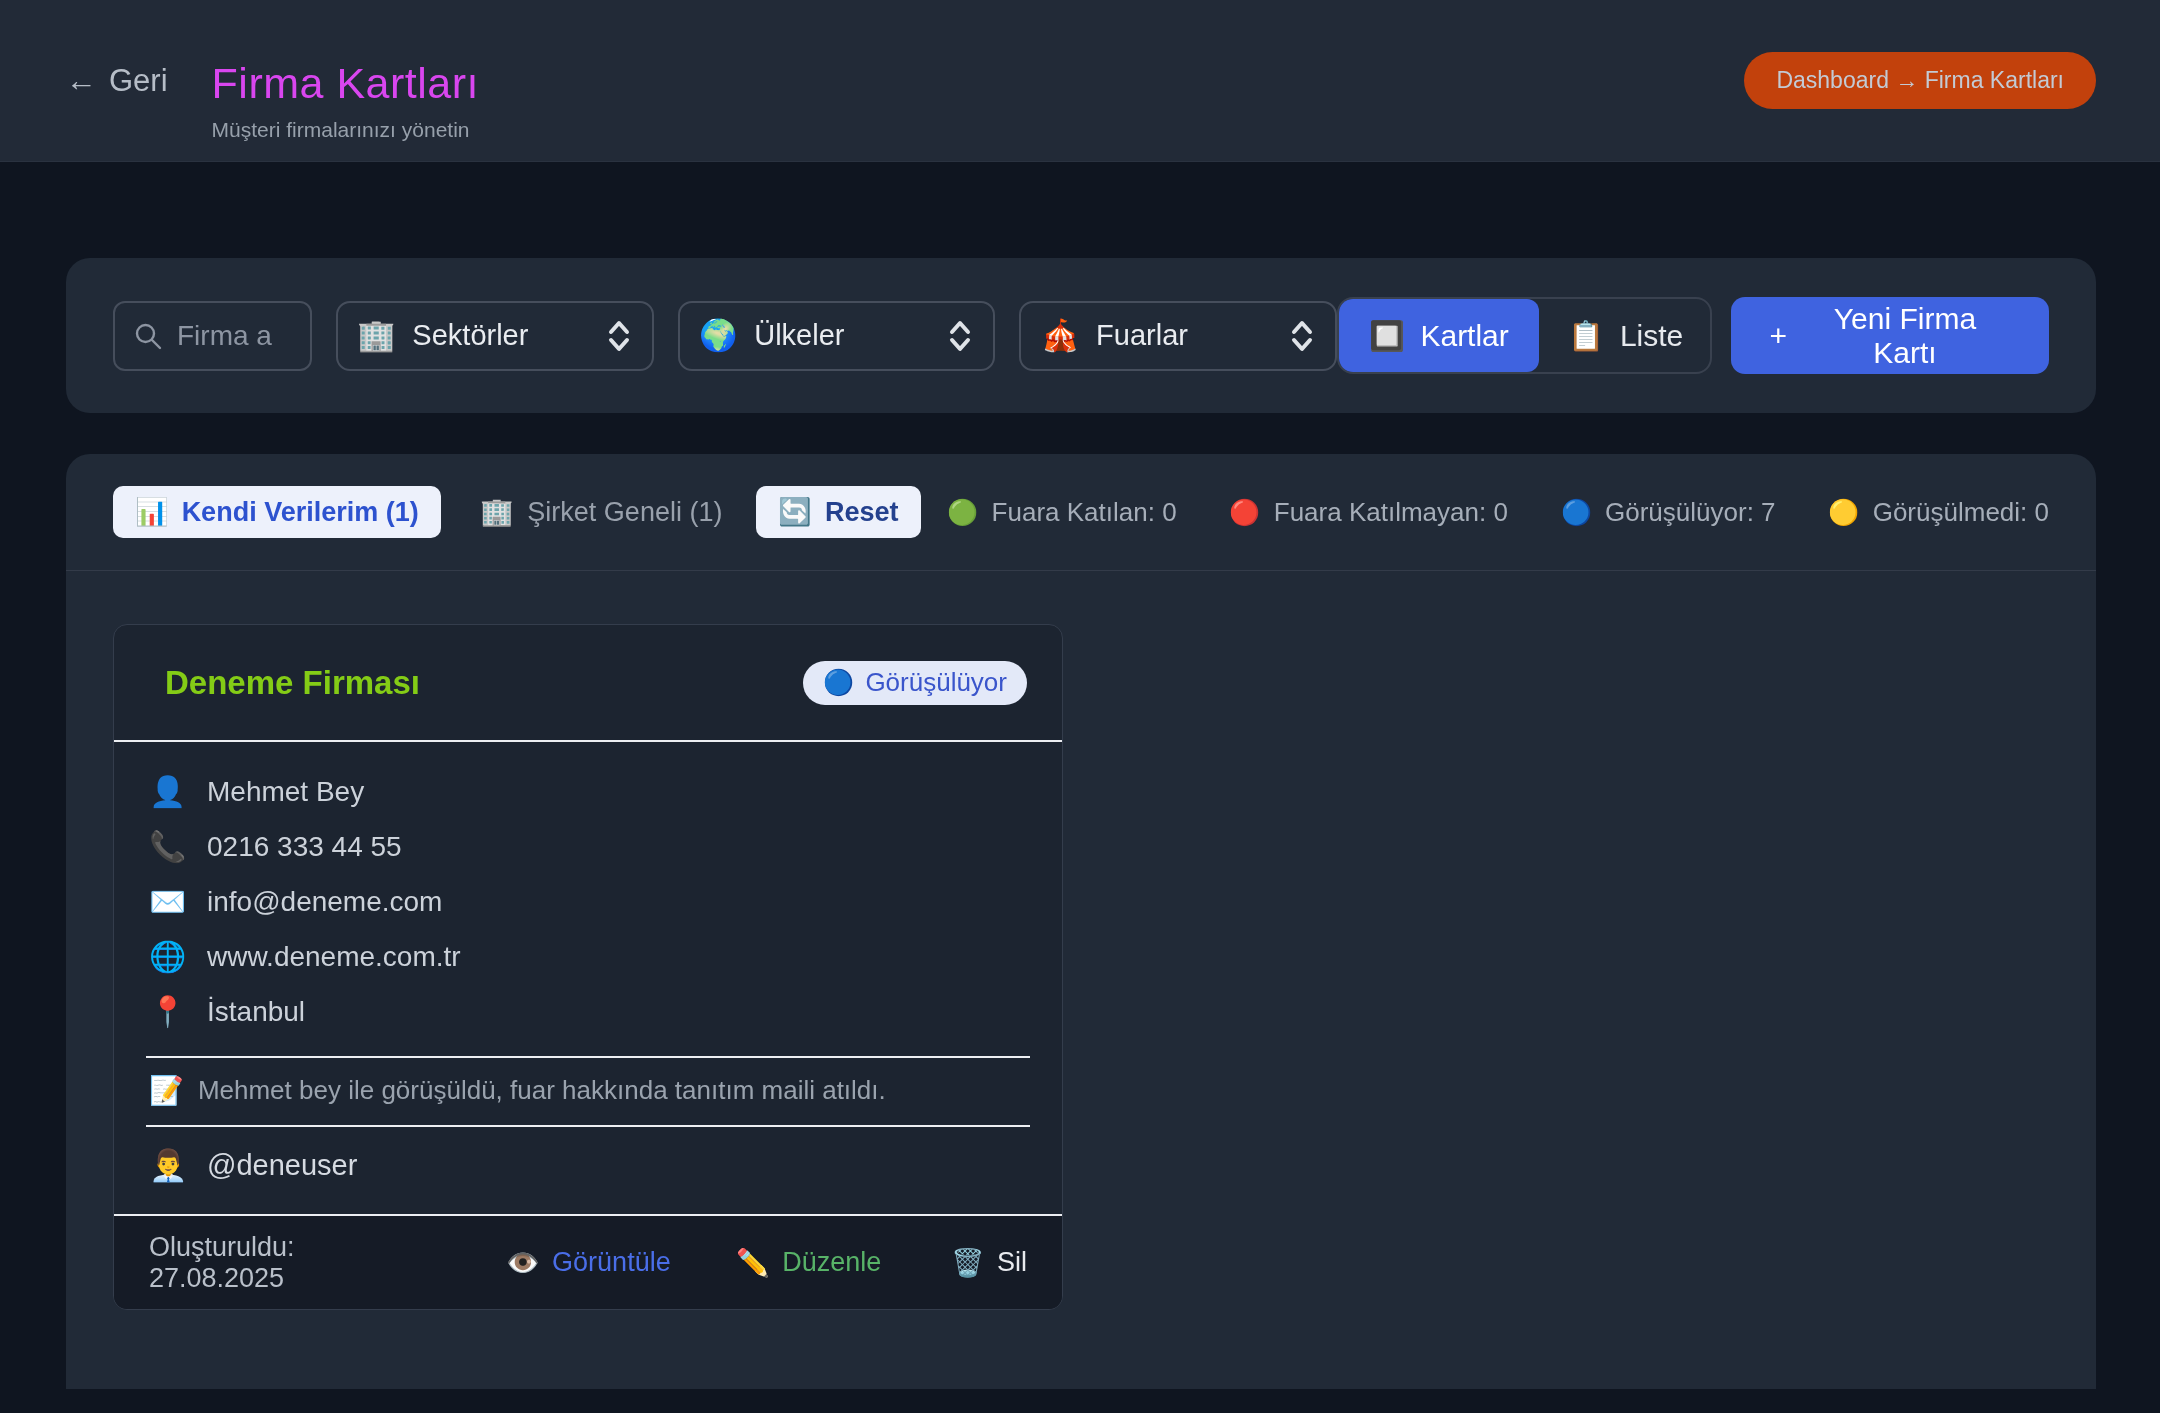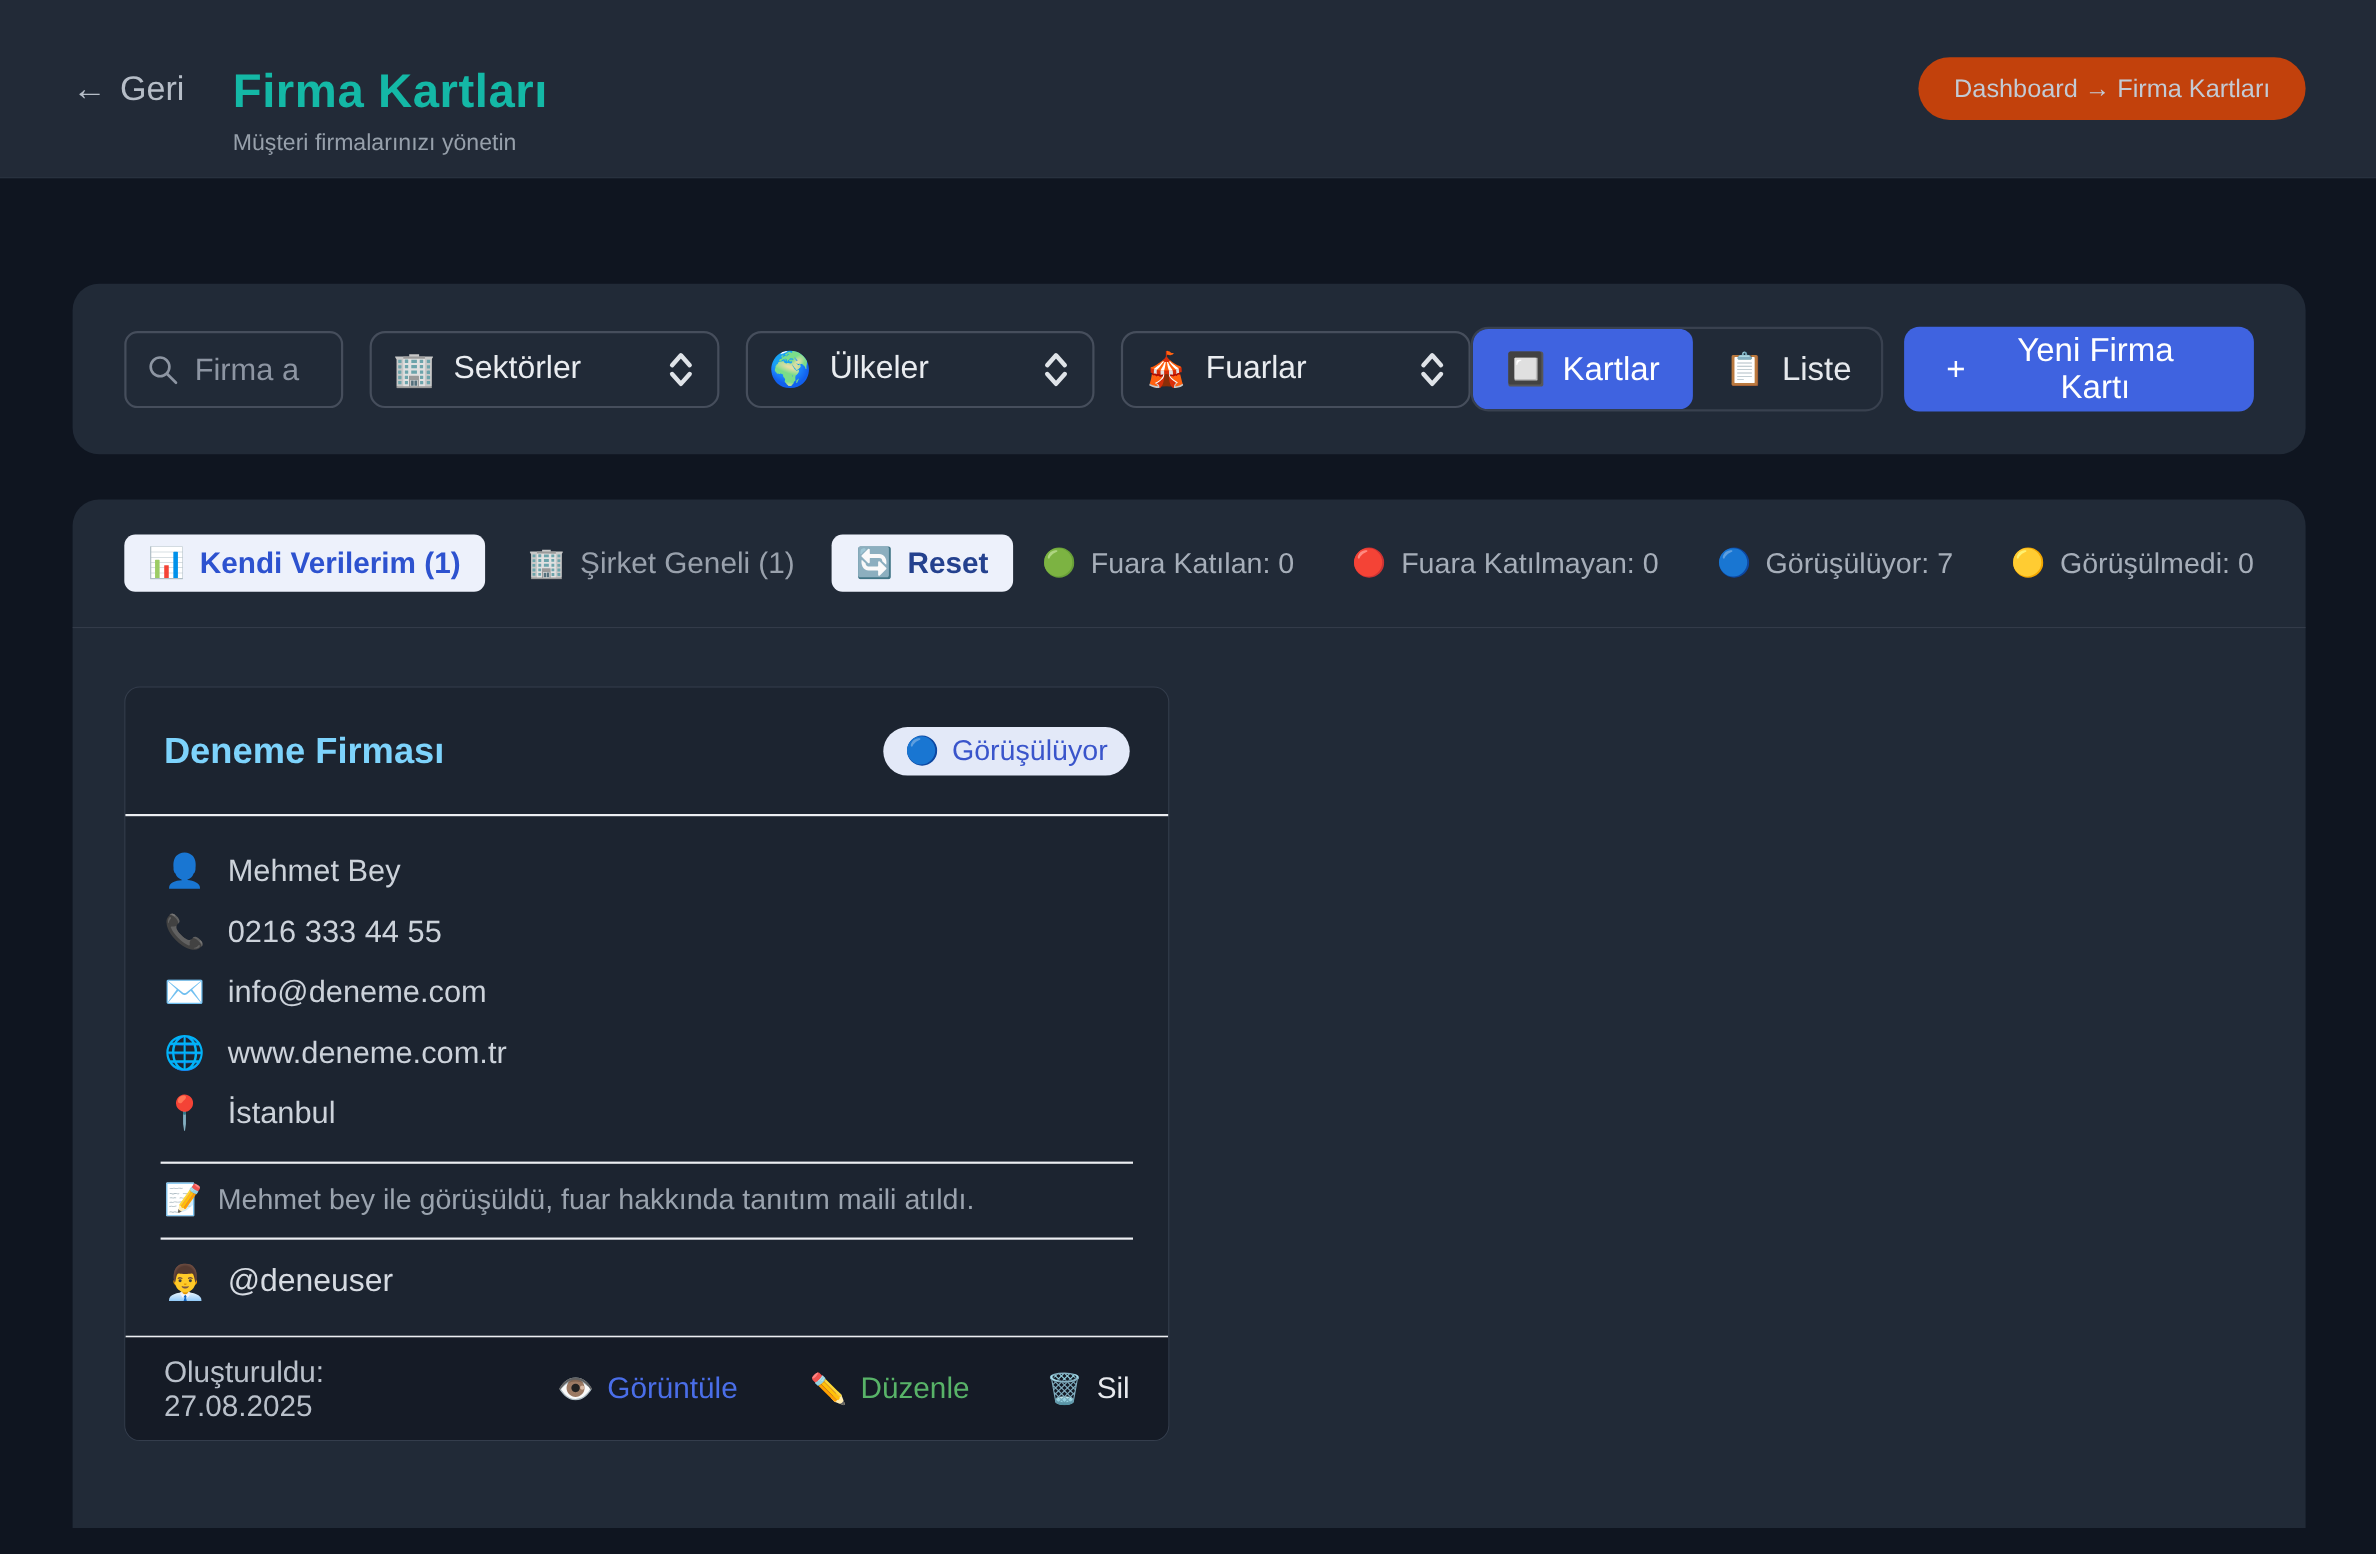--- a/index.html
+++ b/index.html
@@ -9,21 +9,21 @@
     background:#0f1520; font-family:"Liberation Sans", sans-serif;
     color:#e8eaee;
   }
   
   .app-header {
     height:162px; background:#222a37; border-bottom:1px solid #2a3240;
     display:flex; align-items:center; padding:0 64px 0 66px;
   }
   .back-link { display:flex; align-items:center; gap:12px; font-size:31px;
     color:#b6bdc7; margin-right:44px; cursor:pointer; }
-  .title-block h1 { font-size:43px; font-weight:700; color:#14b8a6; letter-spacing:.5px;margin-top:40px; }
+  .title-block h1 { font-size:43px; font-weight:400; color:#d946ef; letter-spacing:.5px;margin-top:40px; }
   .title-block .subtitle { font-size:21px; color:#97a0ab; margin-top:10px; }
   .breadcrumb { margin-left:auto; background:#c2410c; border-radius:30px;
     padding:15px 32px; font-size:23px; color:#c3cad4; }
   
   .filter-panel {
     margin:96px 64px 0 66px; height:155px; background:#212a37; border-radius:24px;
     display:flex; align-items:center; padding:17px 47px;
   }
   .search-box { width:200px; height:70px; border:2px solid #464e5c; border-radius:12px;
     display:flex; align-items:center; padding:0 18px; gap:14px; color:#8d95a2; }
@@ -56,21 +56,21 @@
     margin-left:40px; cursor:pointer; }
   .reset-chip { margin-left:34px; color:#24418e; }
   .legend { margin-left:auto; display:flex; gap:53px; }
   .legend-item { display:flex; align-items:center; gap:13px; font-size:26px; color:#a6aeb9; }
   .legend-item .dot { font-size:25px; }
   
   .company-card { width:950px; margin:53px 0 0 47px; background:#1c2430;
     border:1px solid #343d4c; border-radius:14px; }
   .card-header { height:115px; display:flex; align-items:center; justify-content:space-between;
     padding:0 35px; }
-  .card-title { font-size:33px; font-weight:700; color:#7dd3fc; }
+  .card-title { font-size:33px; font-weight:700; color:#84cc16;margin-left:16px; }
   .status-badge { height:44px; background:#e3e9f8; border-radius:22px; display:flex;
     align-items:center; gap:11px; padding:0 20px; font-size:26px; color:#3a55cb; }
   .status-badge .dot { font-size:25px; }
   .divider-full { height:2px; background:#eceef2; }
   .contact-list { padding:22px 35px 0; }
   .contact-row { display:flex; align-items:center; min-height:55px; font-size:28px; color:#ccd2da; }
   .contact-row .icn { width:36px; font-size:30px; text-align:center; margin-right:22px; }
   .divider-inset { height:2px; background:#eceef2; margin:17px 32px 0; }
   .note-row { margin:0 32px; padding:16px 3px 18px; display:flex; align-items:center; gap:14px;
     font-size:26px; color:#9aa3ae; }

